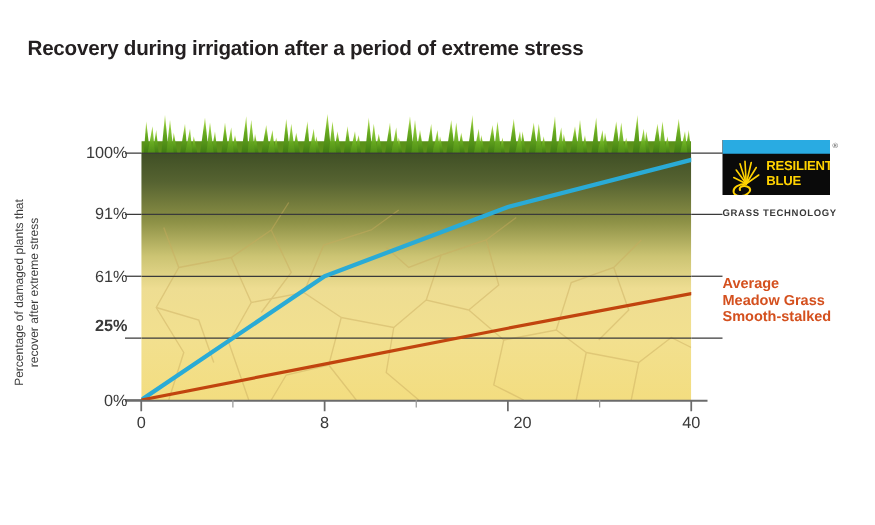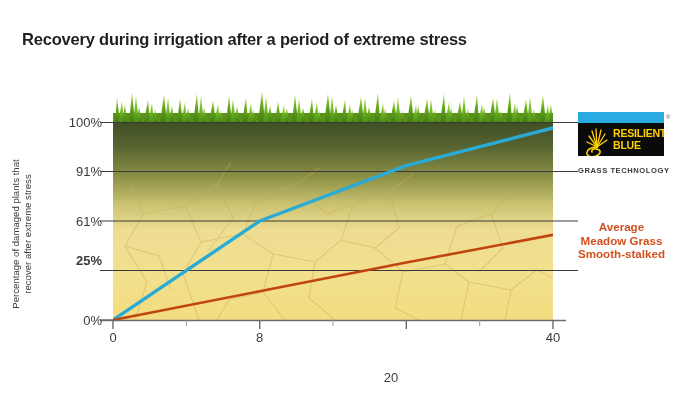--- a/index.html
+++ b/index.html
@@ -115,21 +115,20 @@
   
   #series-legend {
     position: absolute;
     left: 578px;
     top: 220px;
     font-size: 11.6px;
     line-height: 13.6px;
     font-weight: bold;
     color: #d4501e;
     white-space: nowrap;
-    text-align: center;
   }
 
   
   #brand-logo {
     position: absolute;
     left: 578px;
     top: 112px;
     width: 92px;
   }
   #logo-box {
@@ -383,21 +382,21 @@
   </div>
 
   <div id="y-axis-title">
     <div>Percentage of damaged plants that</div>
     <div>recover after extreme stress</div>
   </div>
 
   <div>
     <div class="x-tick-label" style="left:113px;">0</div>
     <div class="x-tick-label" style="left:259.7px;">8</div>
-    <div class="x-tick-label" style="left:391px;margin-top:40px;">20</div>
+    <div class="x-tick-label" style="left:418px;">20</div>
     <div class="x-tick-label" style="left:553px;">40</div>
   </div>
 
 
   <div id="series-legend">
     <div>Average</div>
     <div>Meadow Grass</div>
     <div>Smooth-stalked</div>
   </div>
 

